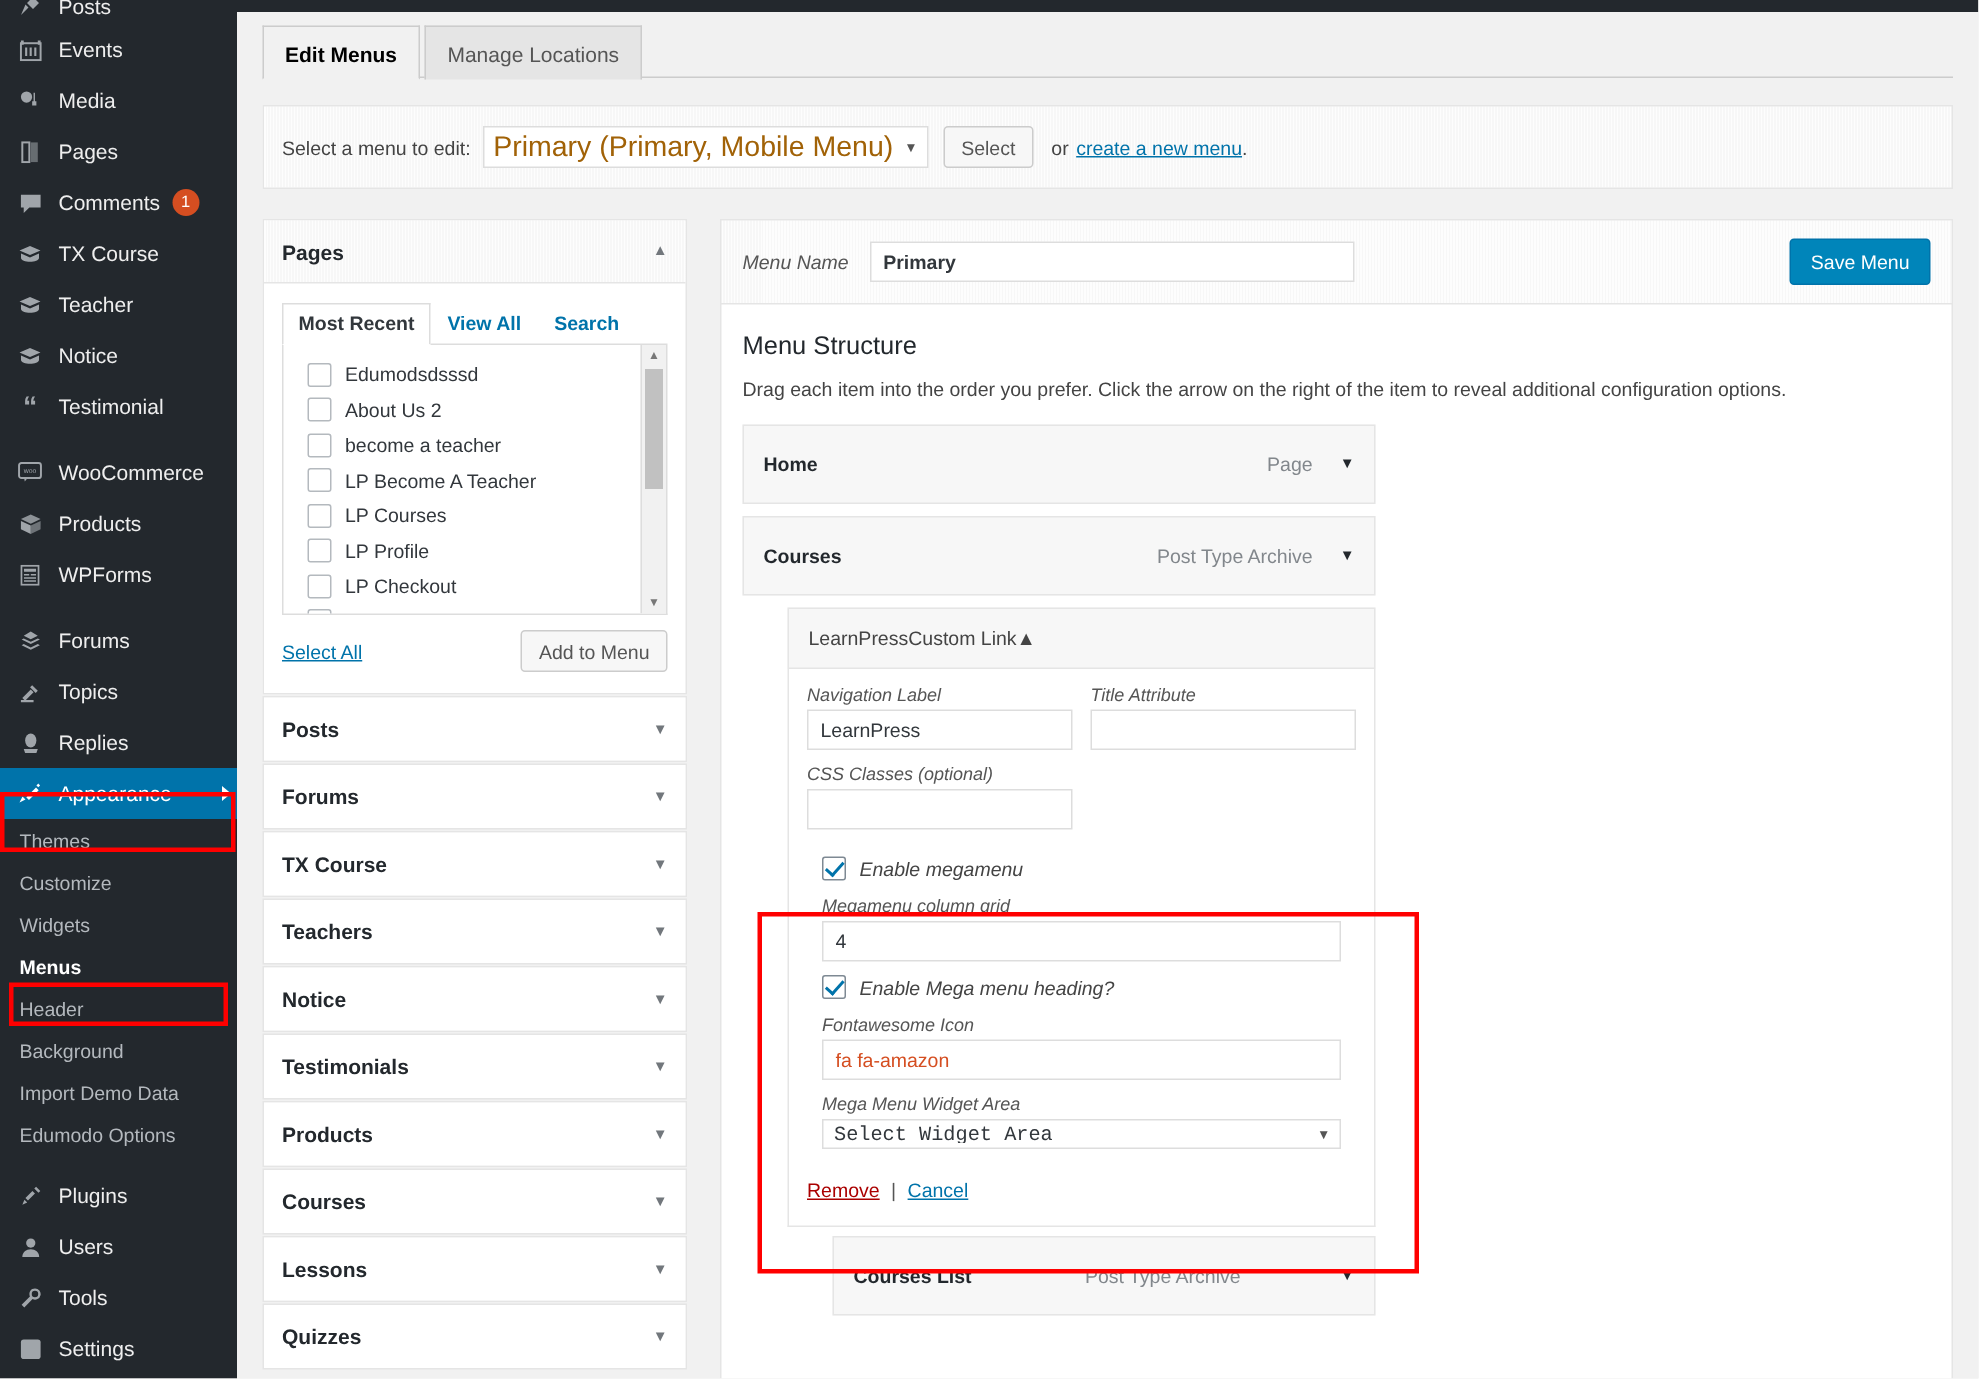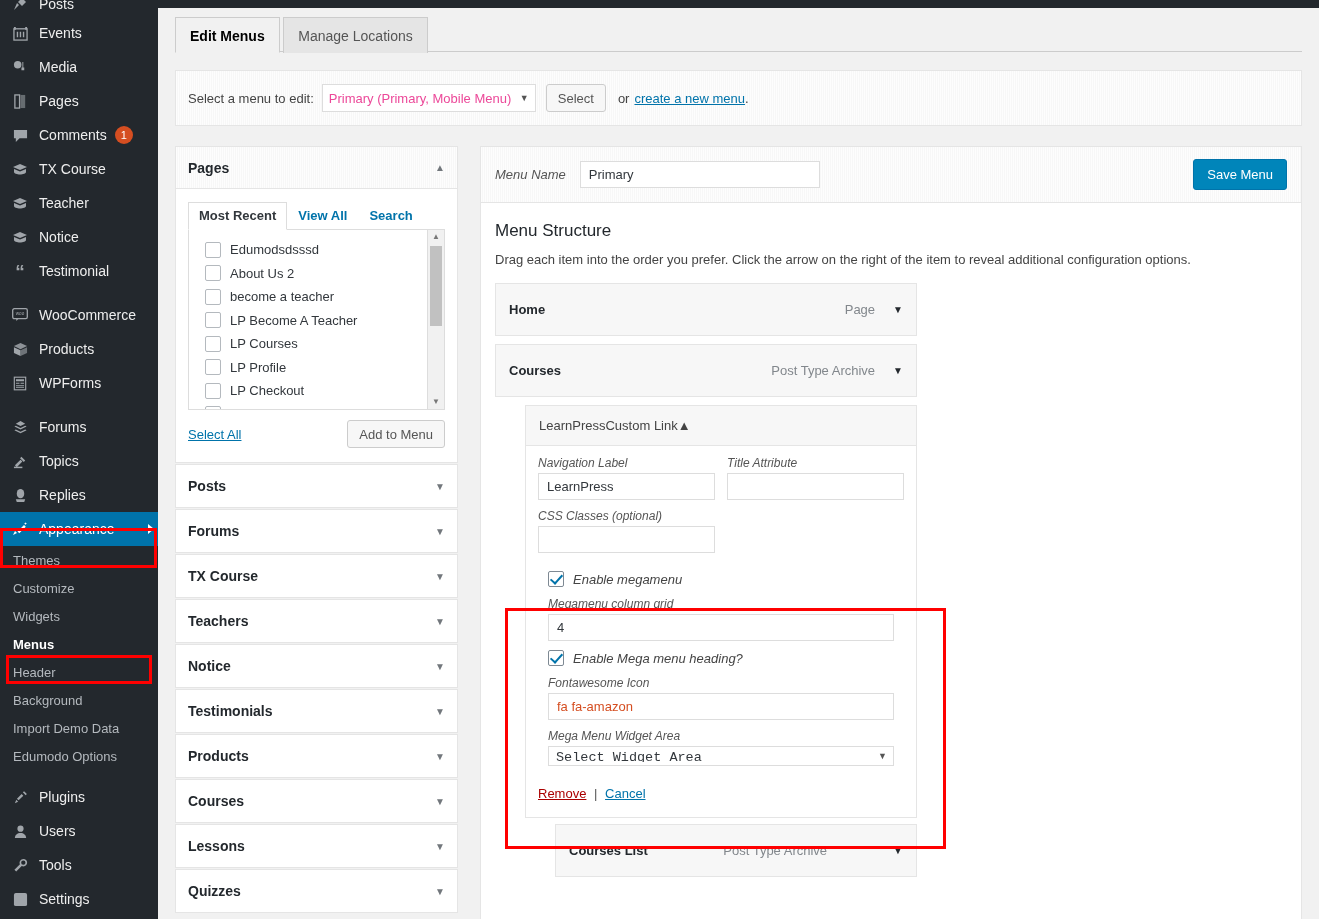--- a/index.html
+++ b/index.html
@@ -117,26 +117,26 @@
     background: #fff;
     border: 1px solid #e5e5e5;
     padding: 13px 12px;
     display: flex; align-items: center;
     font-size: 13px;
     background-image: repeating-linear-gradient(90deg,#fdfdfd 0 1px,#f7f7f7 1px 2px);
   }
   .menu-select-box .lab { margin-right: 8px; color: #444; }
   select.wp-select {
     font-family: "Liberation Sans", sans-serif;
-    font-size: 13px;
+    font-size: 19px;
     height: 28px;
     padding: 2px 22px 2px 6px;
     border: 1px solid #ddd;
     background: #fff;
-    color: #ec4899;
+    color: #a16207;
     -webkit-appearance: none; appearance: none;
     border-radius: 0;
   }
   .sel-wrap { position: relative; display: inline-block; }
   .sel-wrap .arr {
     position: absolute; right: 7px; top: 50%;
     transform: translateY(-50%);
     font-size: 9px; color: #555; pointer-events: none;
   }
   .btn-sec {
@@ -744,21 +744,21 @@
             <span class="tri">▼</span>
           </div>
         </div>
 
       </div>
 
       <div class="col-right">
 
         <div class="menu-name-bar">
           <span class="mlab">Menu Name</span>
-          <input class="txt" style="width: 240px;" value="Primary">
+          <input class="txt" style="width: 323px; font-weight: bold;" value="Primary">
           <button class="btn-primary">Save Menu</button>
         </div>
 
         <div class="menu-body">
           <div class="ms-title">Menu Structure</div>
           <div class="ms-desc">Drag each item into the order you prefer. Click the arrow on the right of the item to reveal additional configuration options.</div>
 
           <div style="max-width:422px">
             <div class="mi">
               <span class="mi-name">Home</span>

